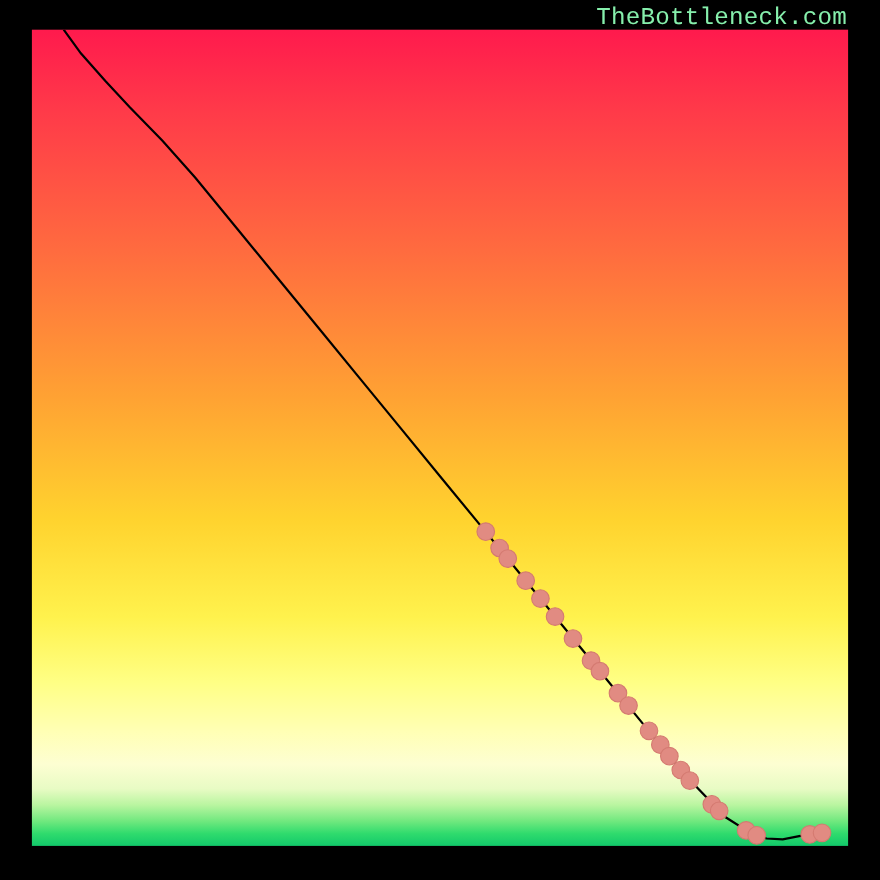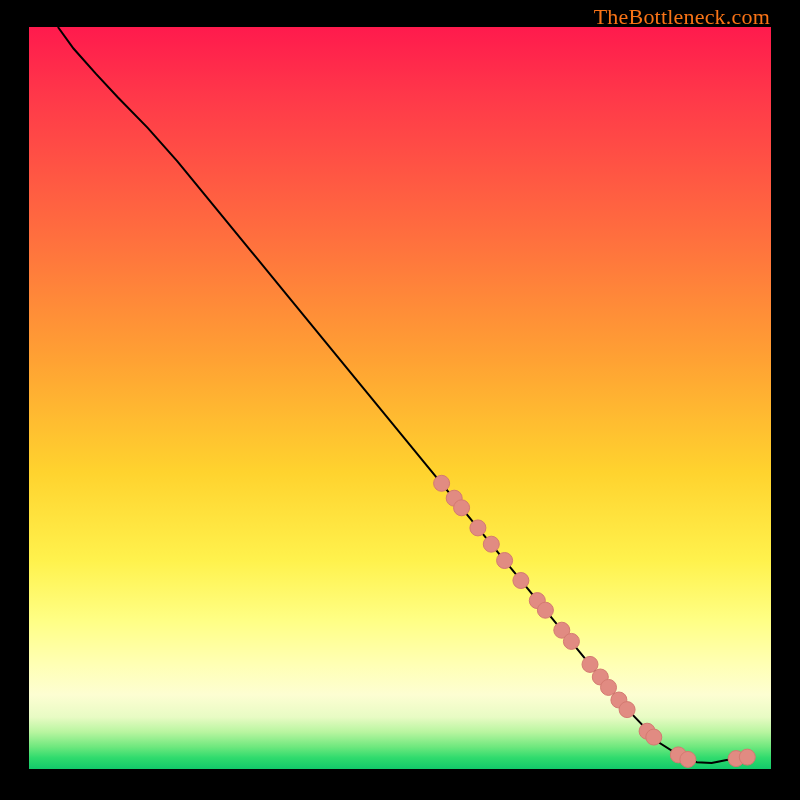--- a/index.html
+++ b/index.html
@@ -45,23 +45,23 @@
     position: absolute;
     left: 0;
     top: 0;
     width: 742px;
     height: 742px;
   }
   .watermark {
     position: absolute;
     top: 4px;
     right: 30px;
-    font-family: Liberation Serif, serif;
+    font-family: Liberation Mono, monospace;
     font-size: 22px;
-    color: #f97316;
+    color: #86efac;
     letter-spacing: 0.2px;
     user-select: none;
     text-align: center;
   }
 </style>
 </head>
 <body>
 
 <div class="stage">
   <div class="watermark">TheBottleneck.com</div>

